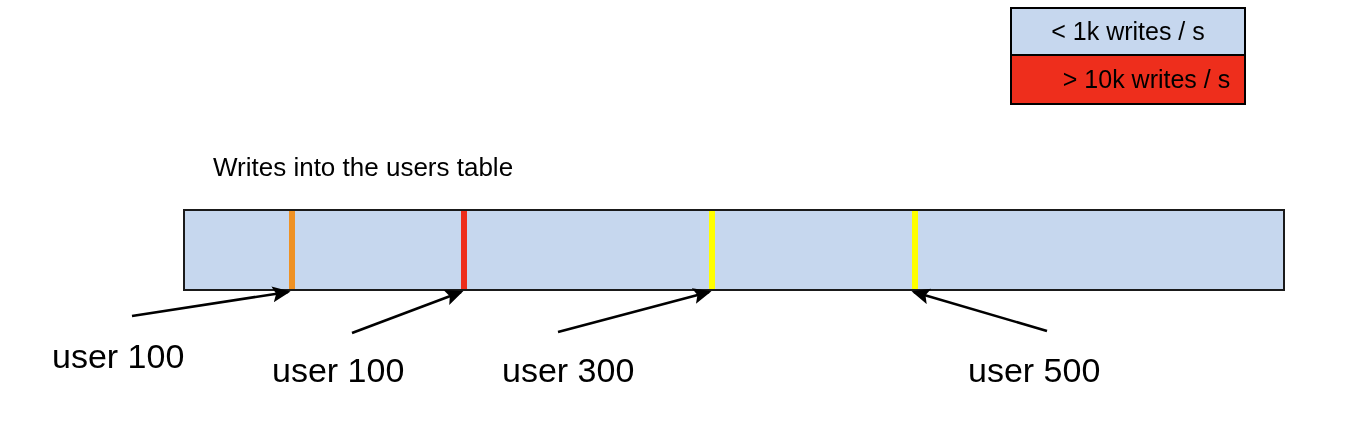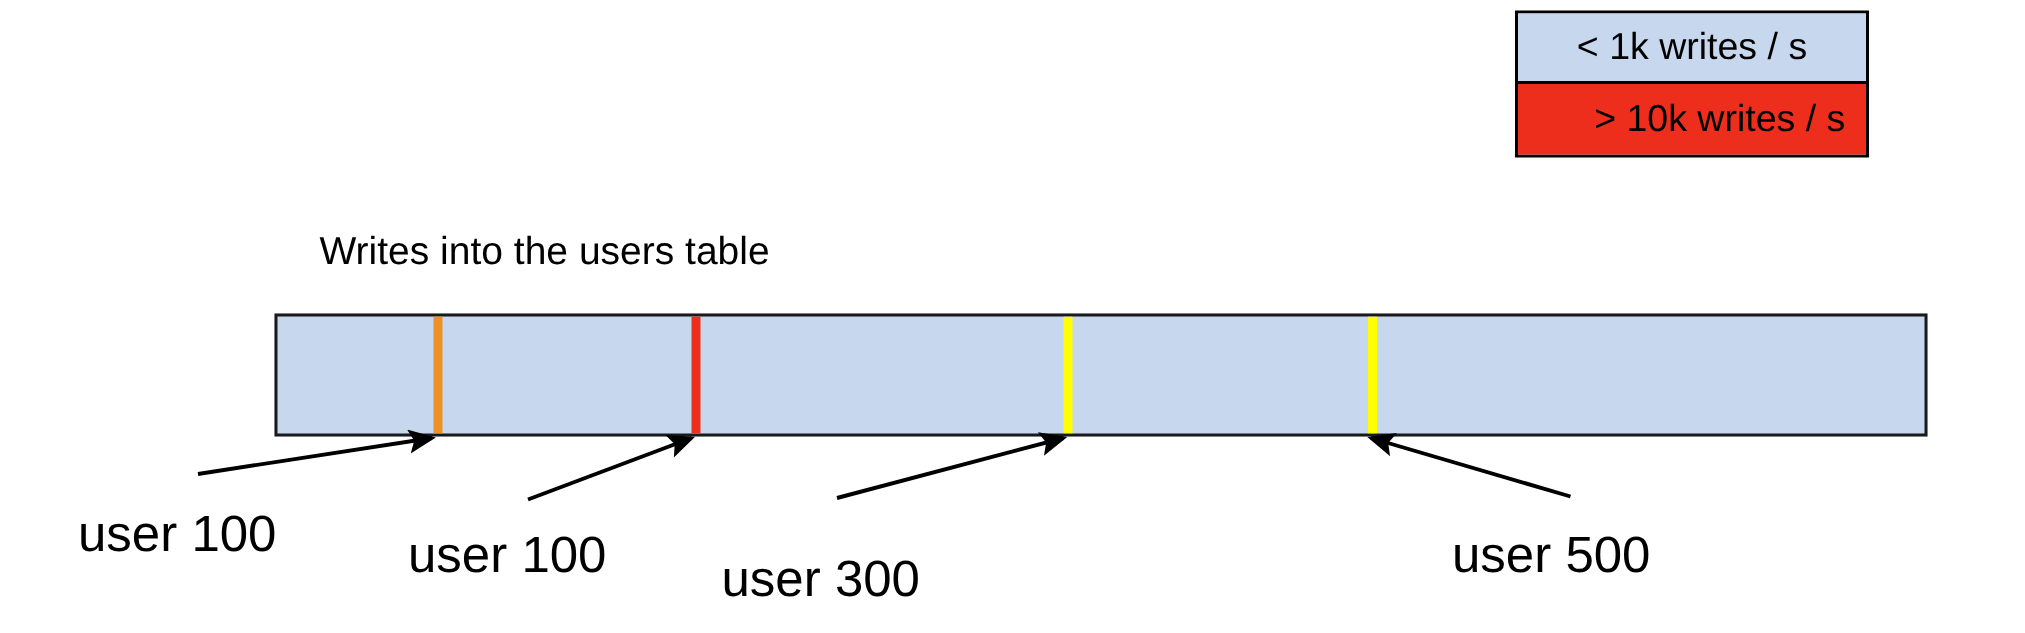--- a/index.html
+++ b/index.html
@@ -111,15 +111,15 @@
       <line x1="132" y1="316" x2="288" y2="292" stroke="#000000" stroke-width="2.6" marker-end="url(#arrowhead)"></line>
       <line x1="352" y1="333" x2="461" y2="292" stroke="#000000" stroke-width="2.6" marker-end="url(#arrowhead)"></line>
       <line x1="558" y1="332" x2="709" y2="292" stroke="#000000" stroke-width="2.6" marker-end="url(#arrowhead)"></line>
       <line x1="1047" y1="331" x2="914" y2="292" stroke="#000000" stroke-width="2.6" marker-end="url(#arrowhead)"></line>
     </g>
 </svg>
 
 <div id="label-group">
     <div class="user-label" style="left: 52px; top: 337px;">user 100</div>
     <div class="user-label" style="left: 272px; top: 351px;">user 100</div>
-    <div class="user-label" style="left: 481px; top: 351px; margin-top: 16px;">user 300</div>
+    <div class="user-label" style="left: 502px; top: 351px;">user 300</div>
     <div class="user-label" style="left: 968px; top: 351px;">user 500</div>
   </div>
 
 </body></html>

